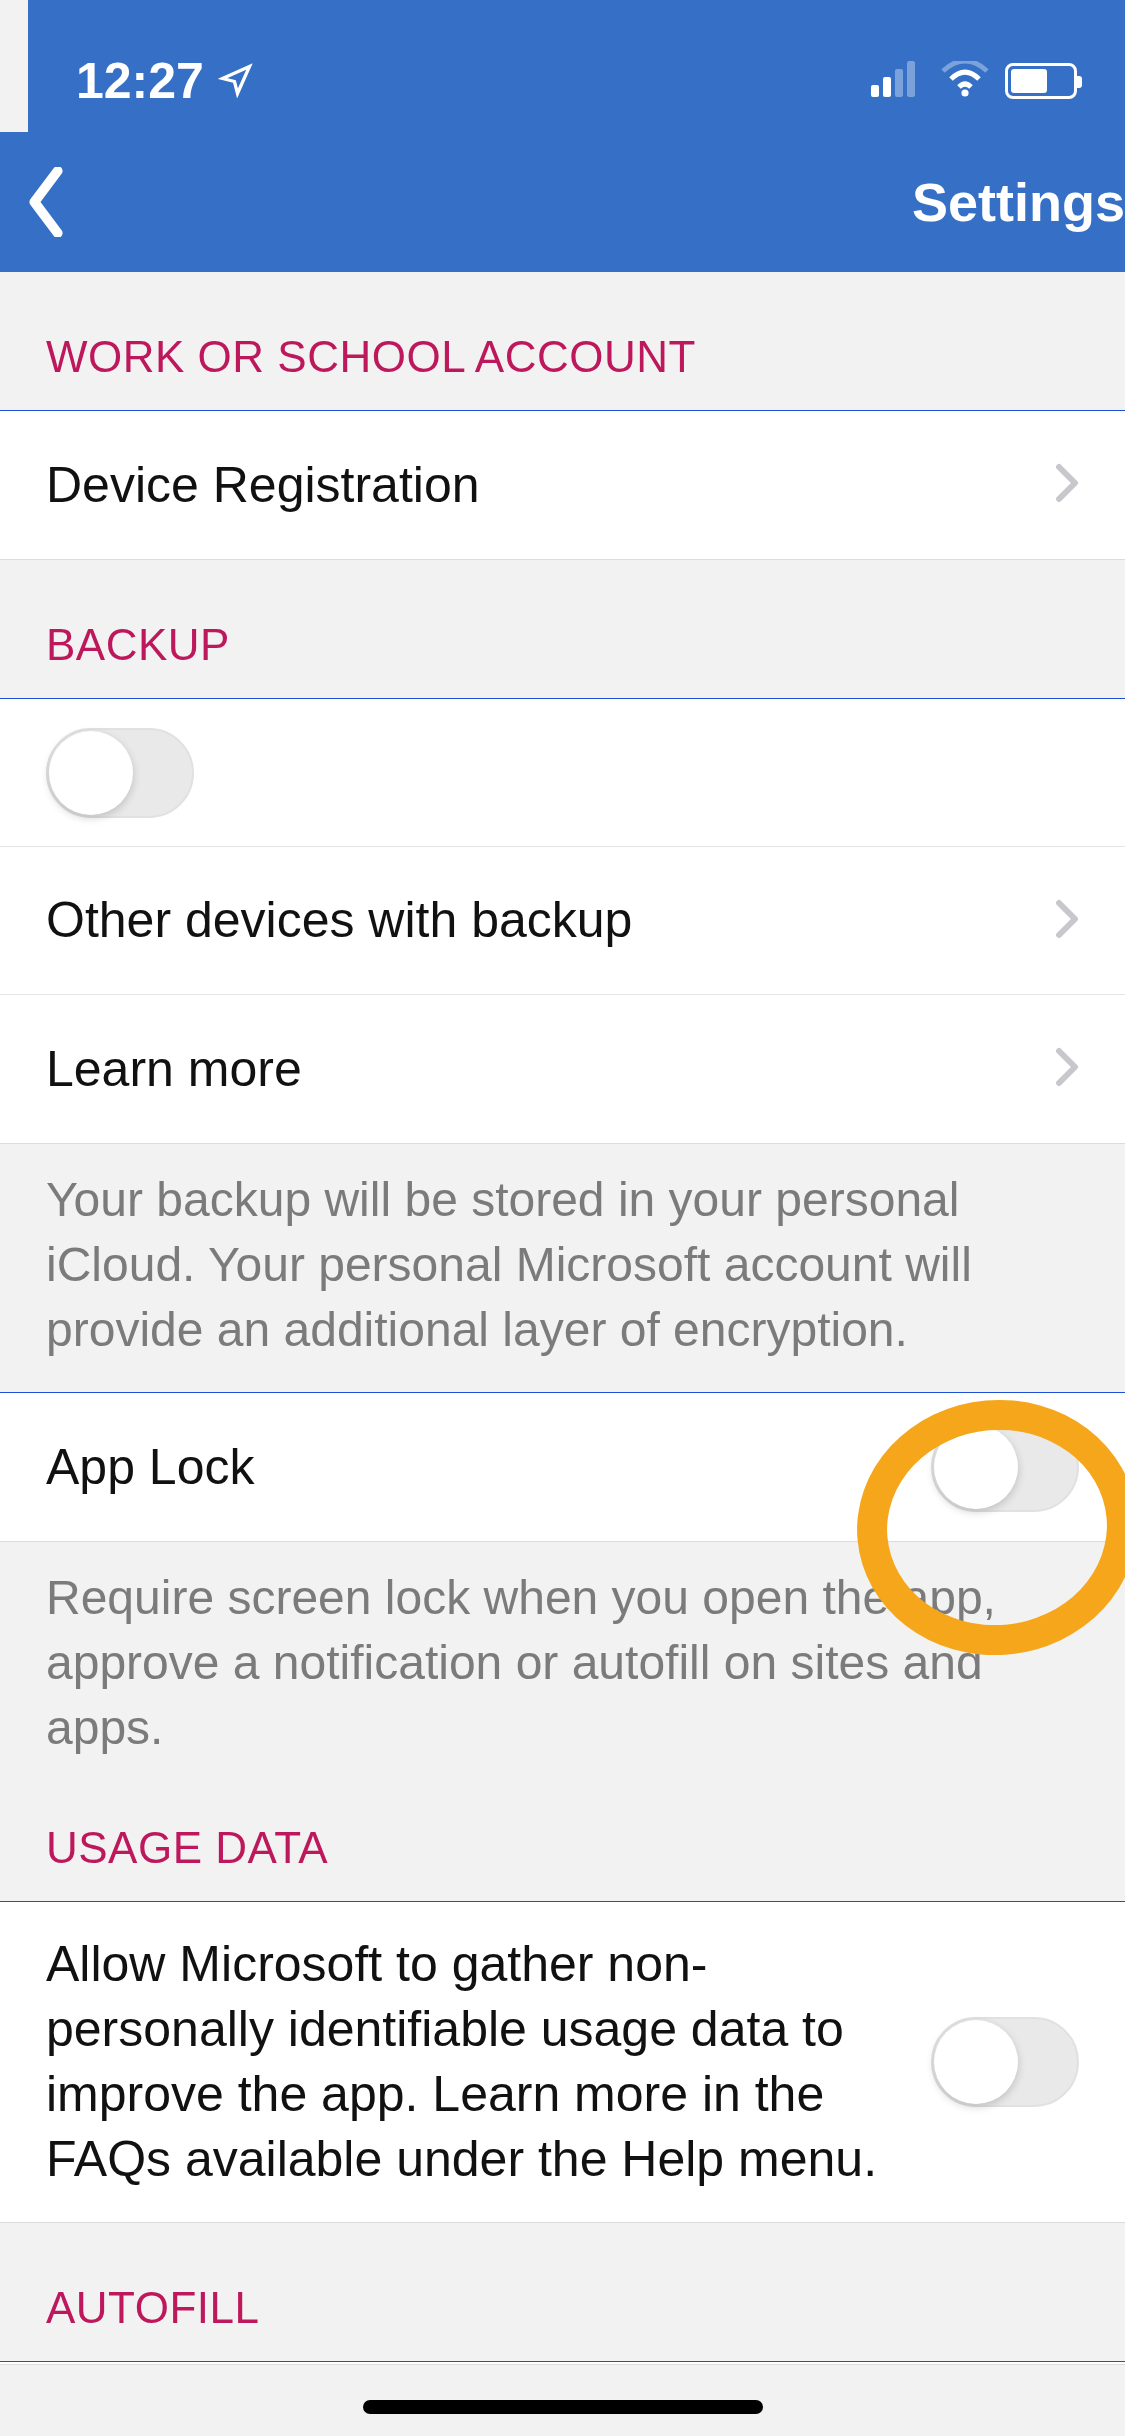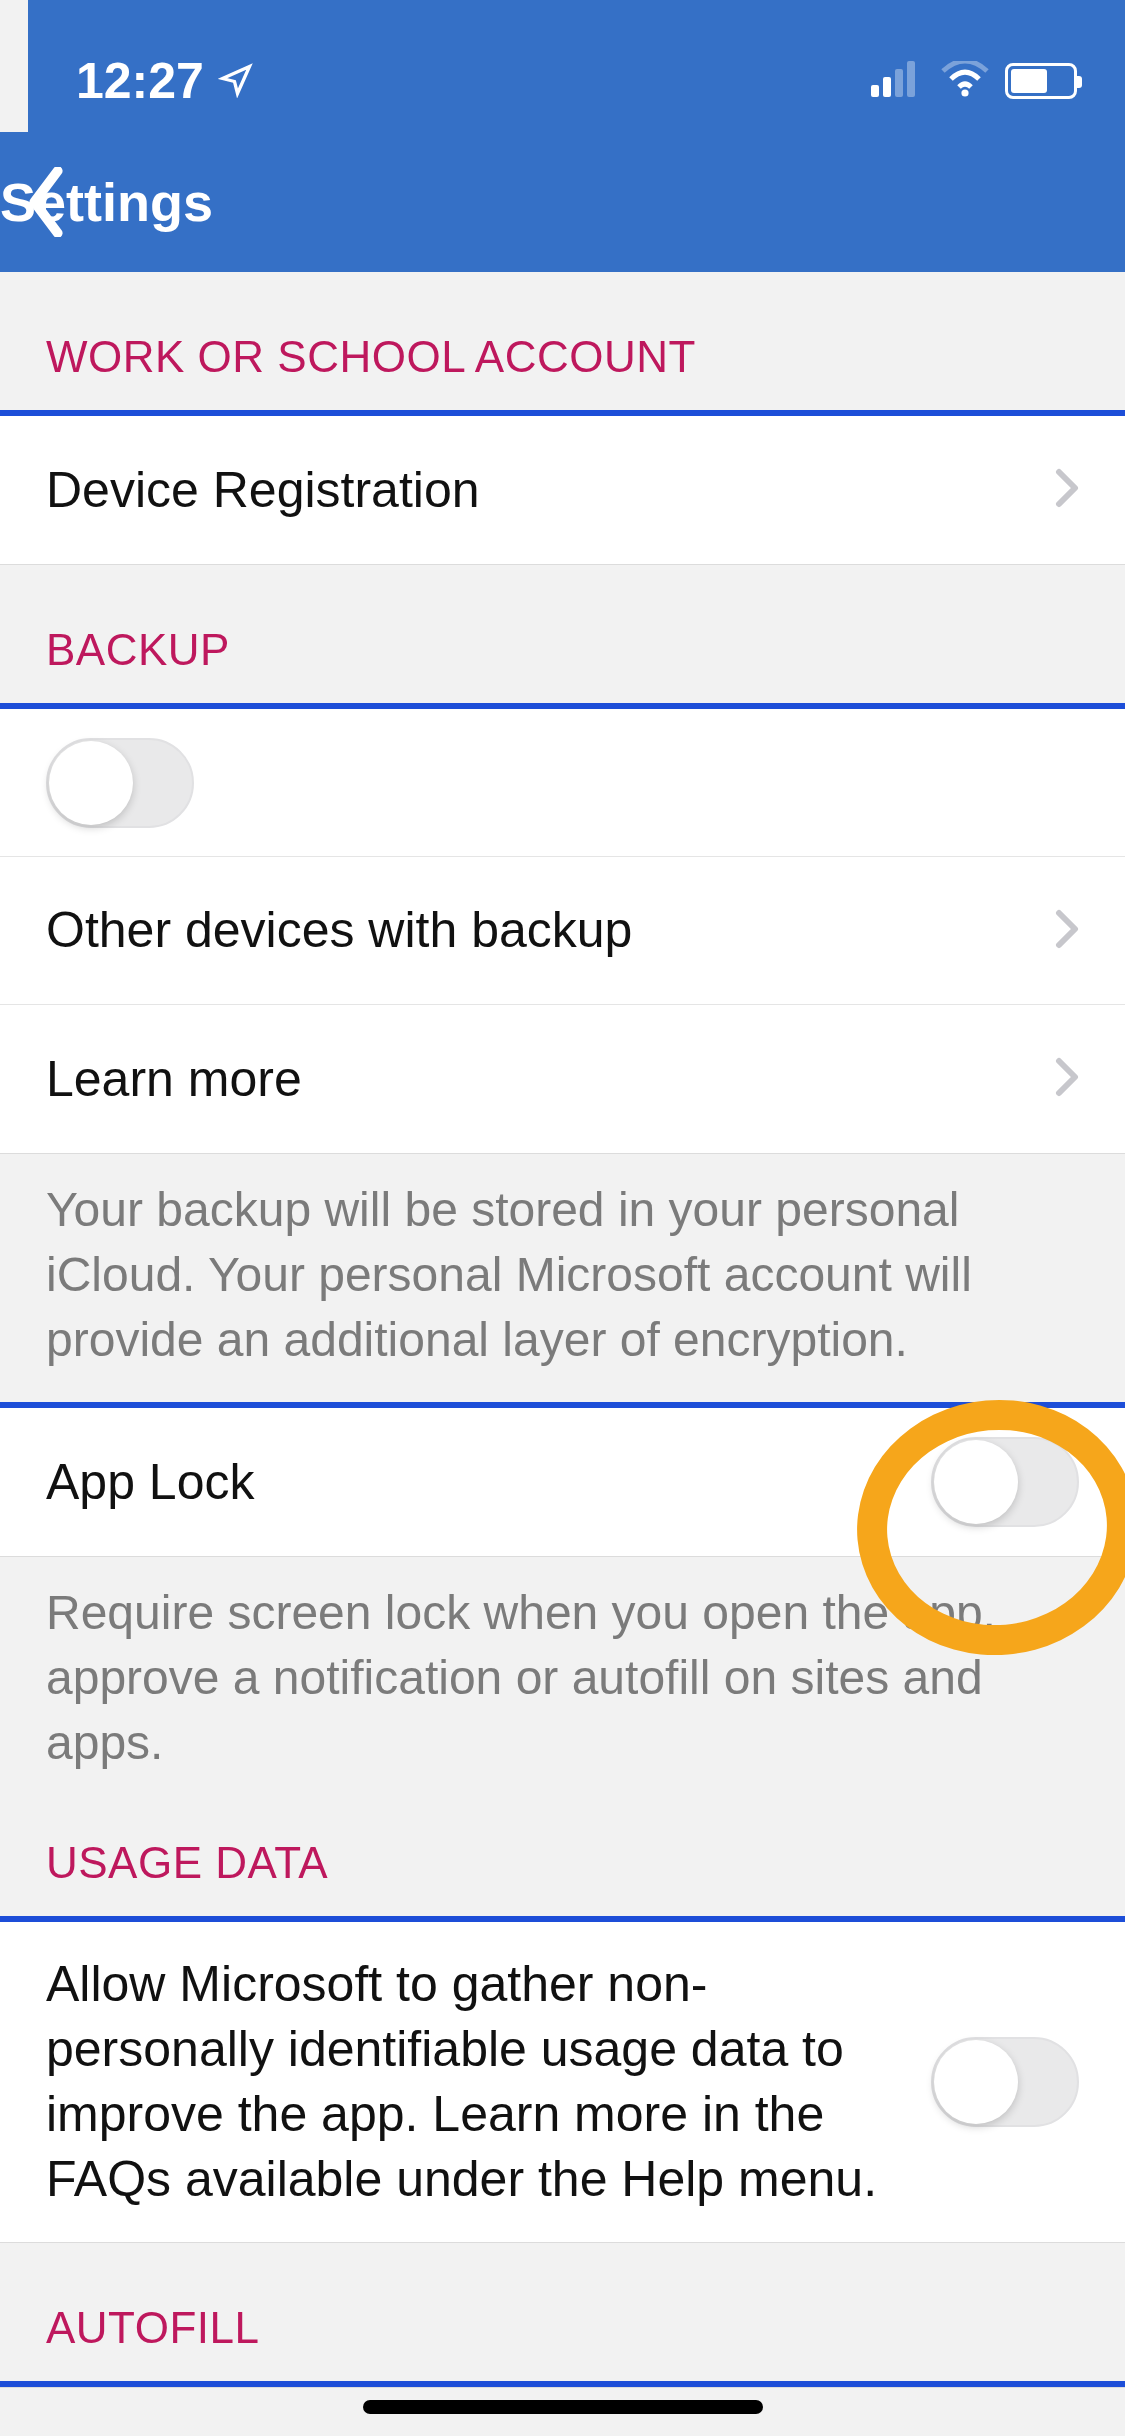--- a/index.html
+++ b/index.html
@@ -46,40 +46,41 @@
     }
     .back-btn {
       position: absolute;
       left: 28px;
       color: #fff;
       display: flex;
       align-items: center;
     }
     .nav-title {
       width: 100%;
-      text-align: left;
+      text-align: right;
       color: #fff;
       font-size: 54px;
       font-weight: 700;
+      padding-left: 40px;
     }
     .content {
       background: #f2f2f2;
     }
     .section-header {
       padding: 48px 46px 28px 46px;
       color: #be185d;
       font-size: 44px;
       letter-spacing: 0.5px;
     }
     .section-header.tight-top {
       padding-top: 32px;
     }
     .cell-group {
       background: #fff;
-      border-top: 6px solid #1d4ed8;
+      border-top: 1px solid #1d4ed8;
       border-bottom: 1px solid #dcdcdc;
     }
     .cell {
       display: flex;
       align-items: center;
       justify-content: space-between;
       min-height: 148px;
       padding: 0 46px;
       border-bottom: 1px solid #e5e5e5;
     }

